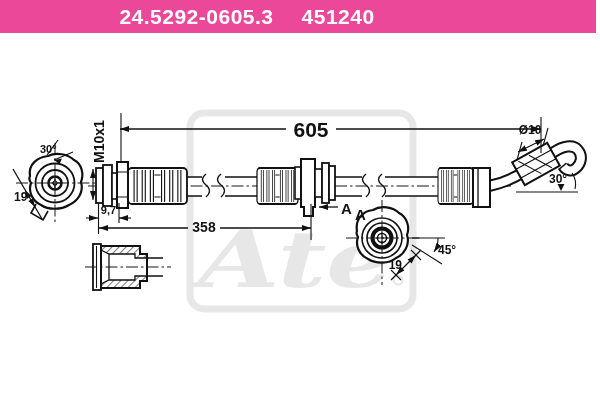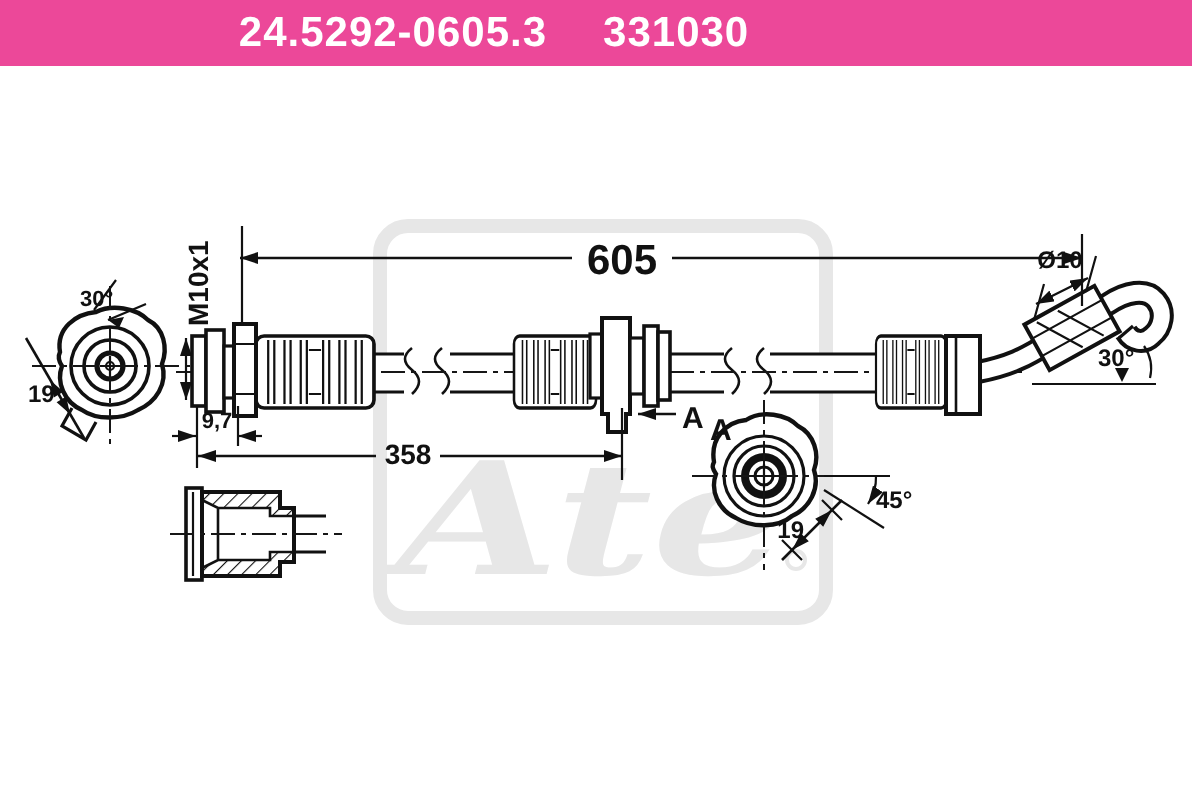--- a/index.html
+++ b/index.html
@@ -31,21 +31,21 @@
   .wm{font:italic bold 78px "DejaVu Serif",serif;}
 </style>
 </head>
 <body>
 
 <div class="screen">
 
   <div class="header">
     <div class="header-inner">
       <span class="hdr-txt">24.5292-0605.3</span>
-      <span class="hdr-txt">331030</span>
+      <span class="hdr-txt">451240</span>
     </div>
   </div>
 
   <svg width="600" height="367" viewBox="0 0 600 367">
     <defs>
       <marker id="ar" viewBox="0 0 10 6" refX="9" refY="3" markerWidth="10" markerHeight="6" orient="auto-start-reverse" markerUnits="userSpaceOnUse">
         <path d="M0,0 L9,3 L0,6 Z" fill="#111"></path>
       </marker>
       <pattern id="hatch" width="5" height="5" patternUnits="userSpaceOnUse" patternTransform="rotate(45)">
         <line x1="0" y1="0" x2="0" y2="5" stroke="#111" stroke-width="1.1"></line>

